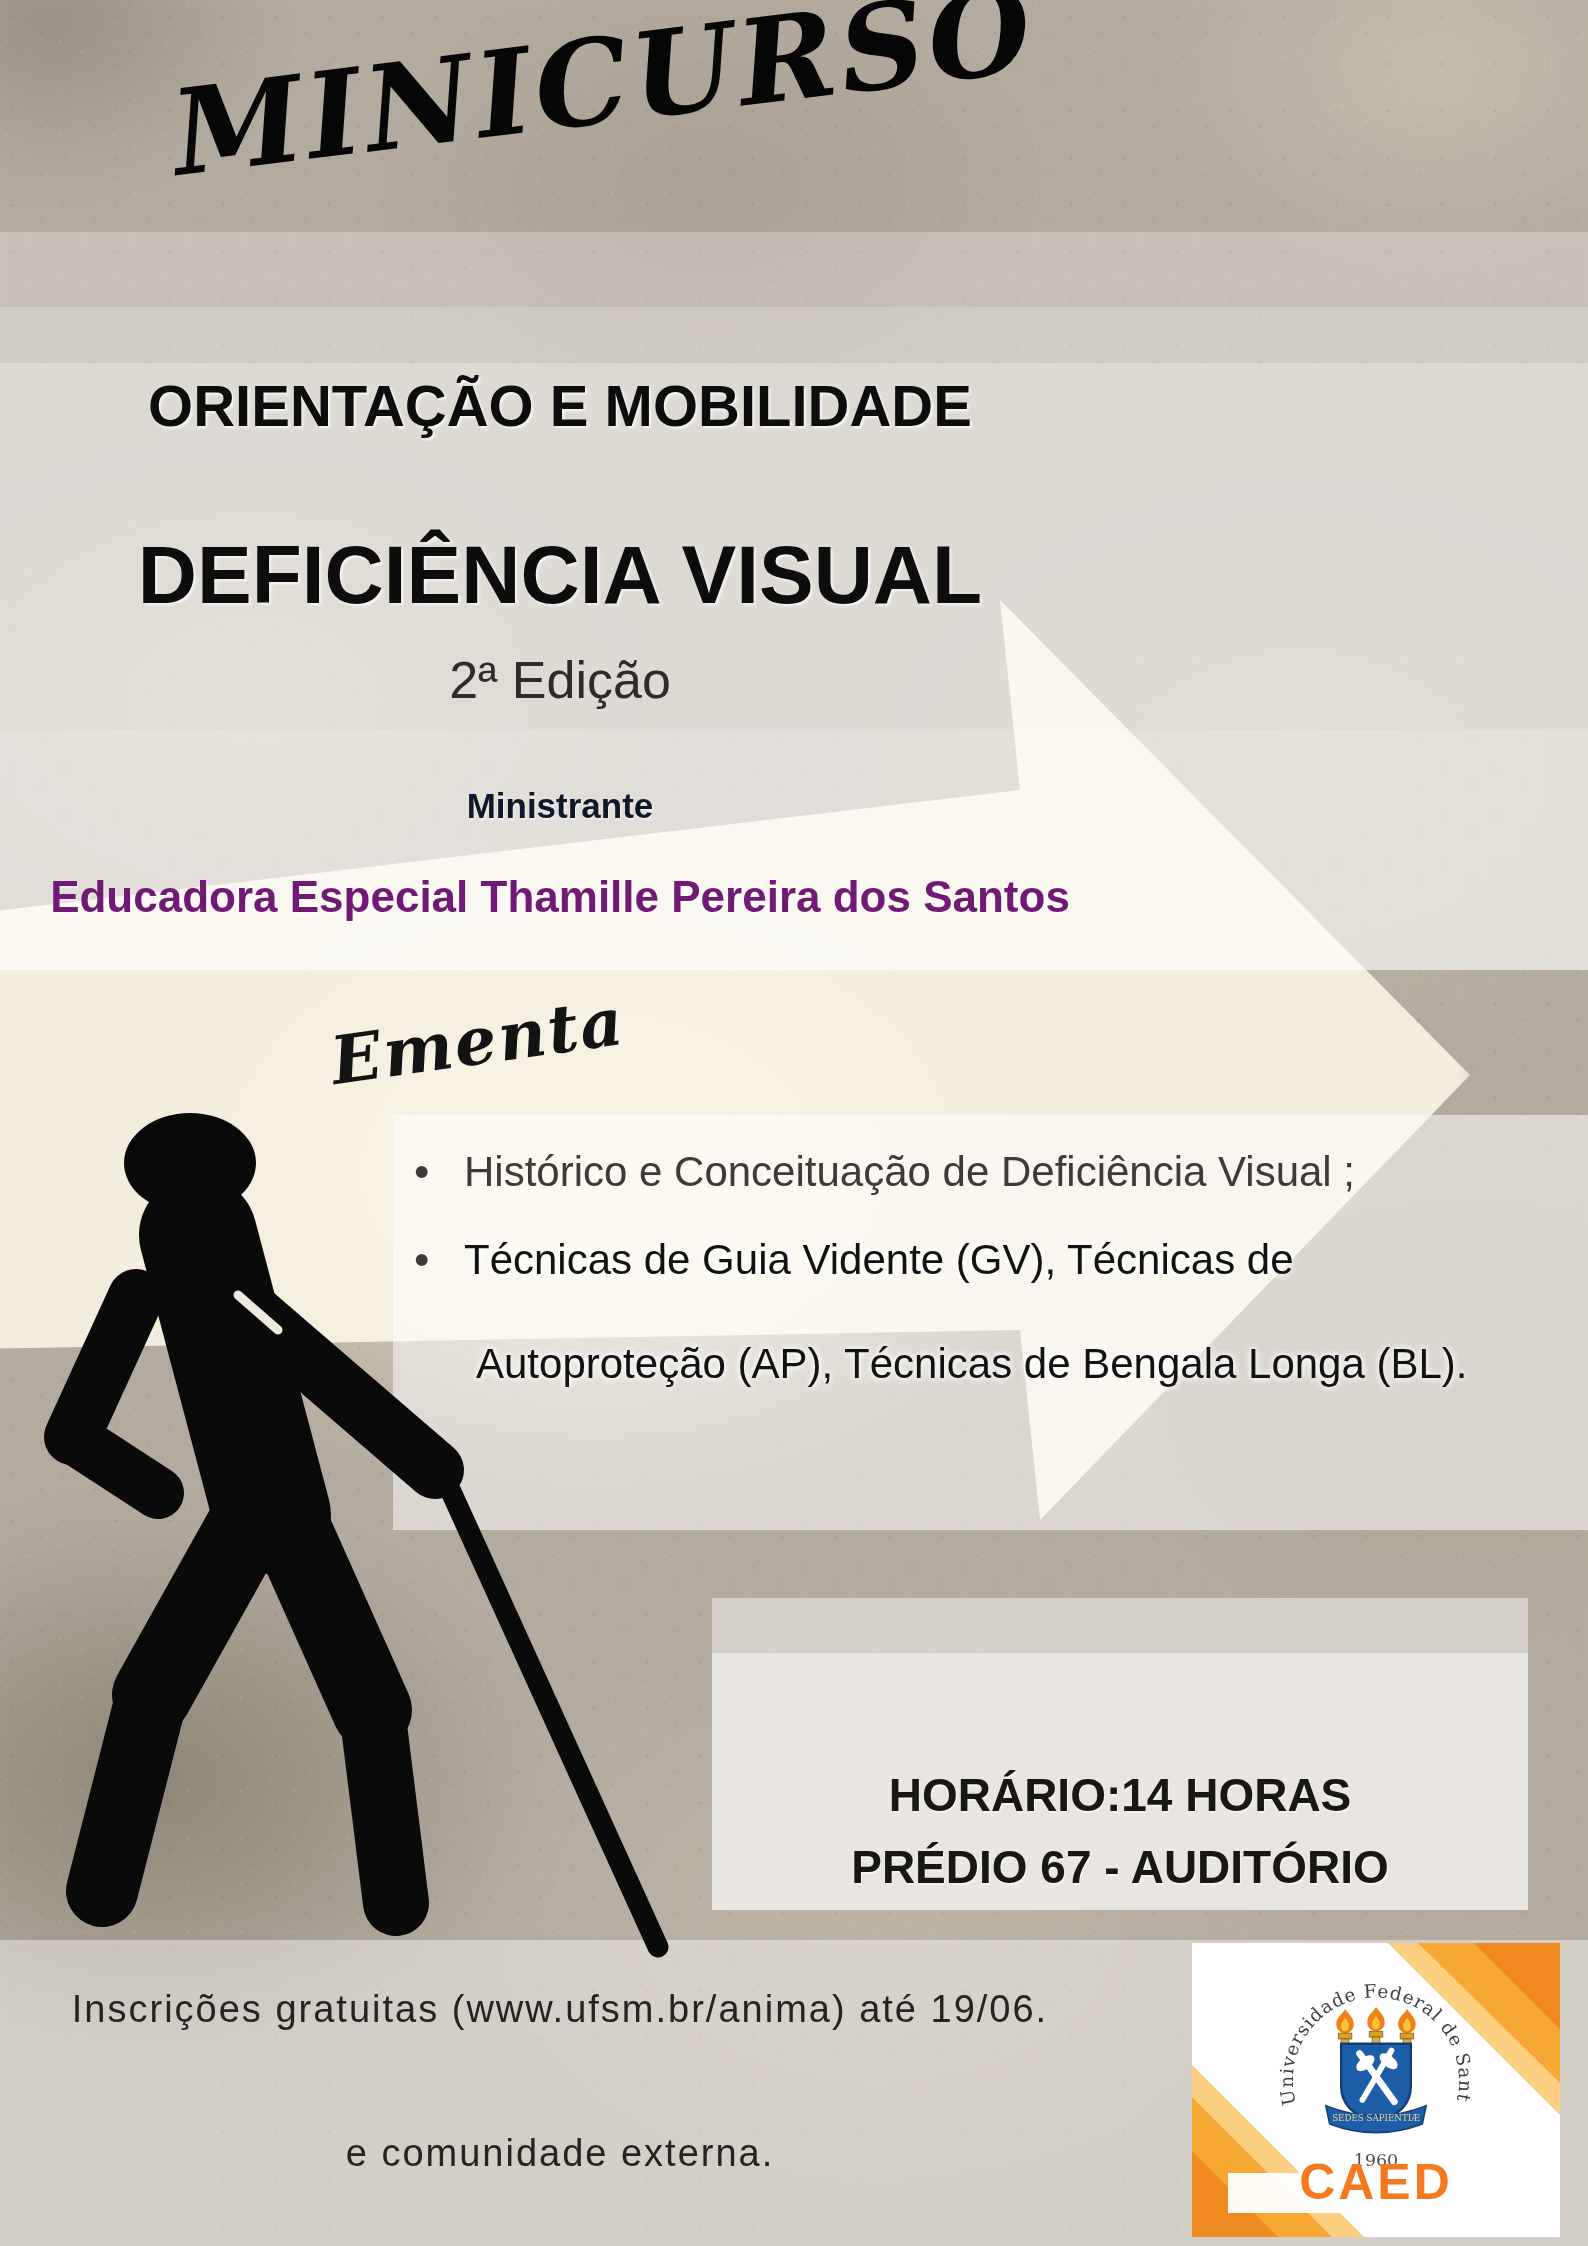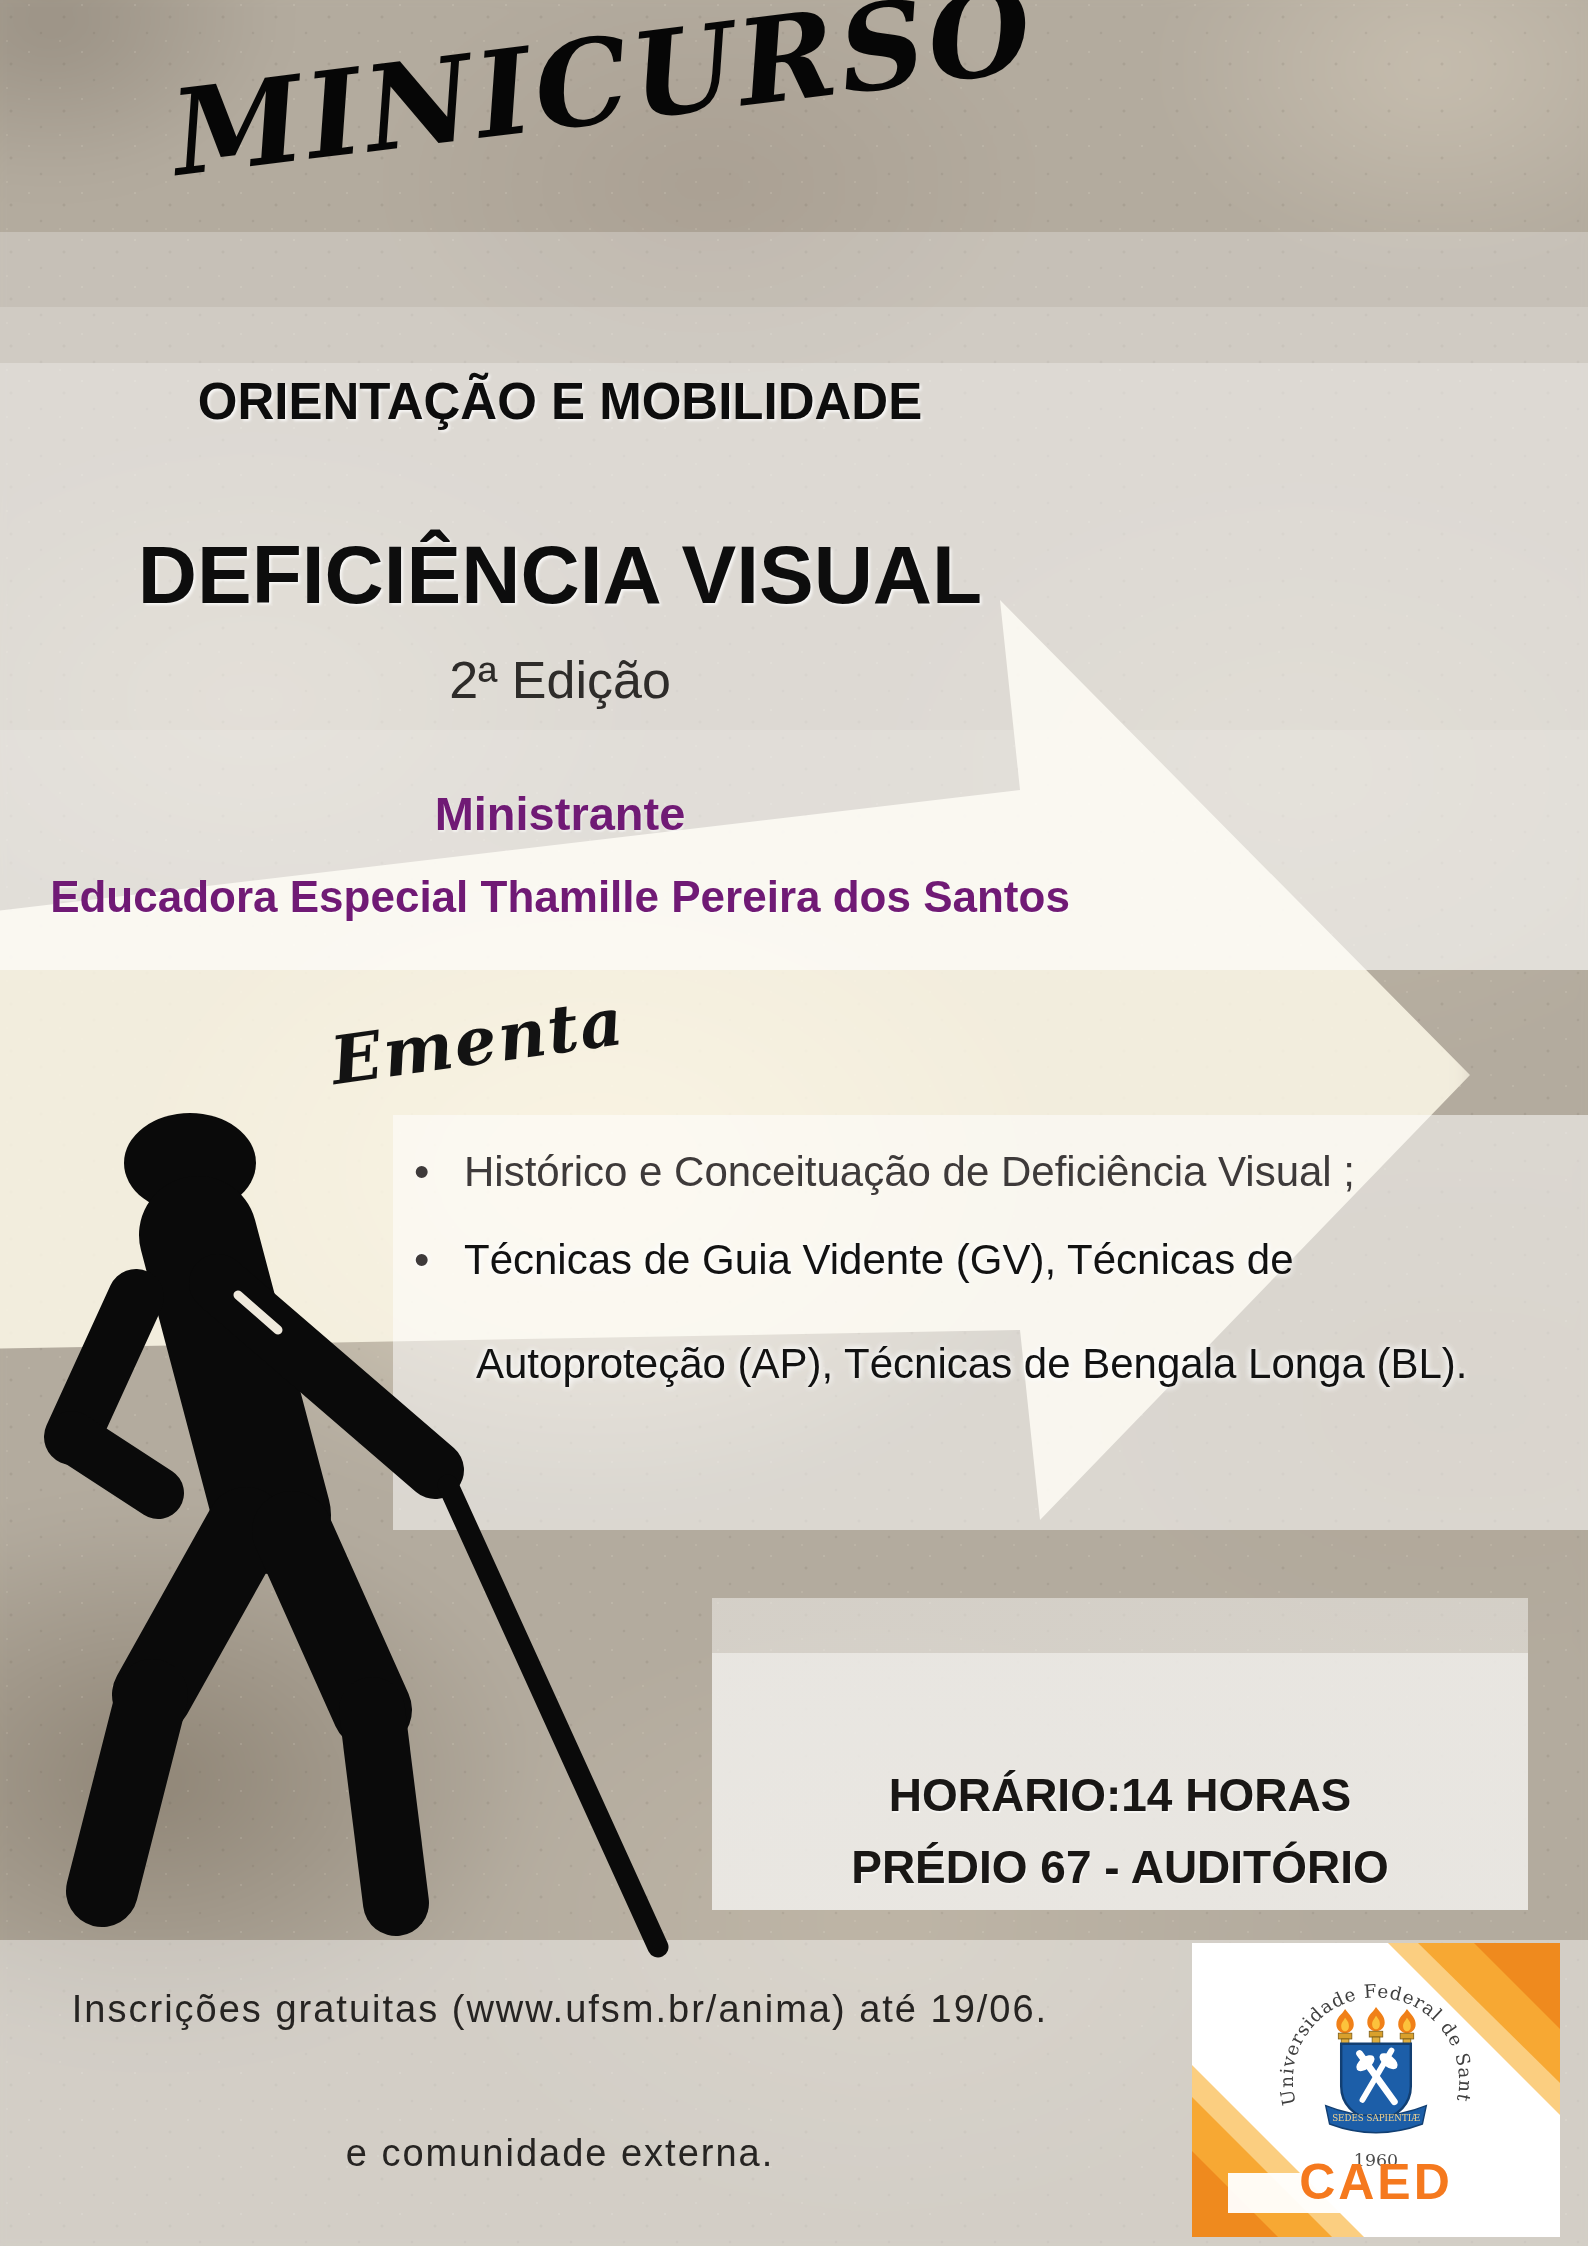--- a/index.html
+++ b/index.html
@@ -54,29 +54,29 @@
   .band-footer{top:1940px; height:306px; background:rgba(255,255,255,.42);}
 
   
   .kicker{
     position:absolute; left:170px; top:18px; width:760px; text-align:center;
     transform:rotate(-7deg);
     font-family:"DejaVu Serif", serif; font-style:italic; font-weight:bold;
     font-size:118px; letter-spacing:4px; color:#060606; white-space:nowrap;
   }
   .title1{position:absolute; left:0; top:372px; width:1120px; text-align:center;
-    font-size:51px; font-weight:bold; color:#0d0d0d; white-space:nowrap;
+    font-size:58px; font-weight:bold; color:#0d0d0d; white-space:nowrap;
     text-shadow:2px 2px 3px rgba(255,255,255,.8);}
   .title2{position:absolute; left:0; top:528px; width:1120px; text-align:center;
     font-size:82px; font-weight:bold; color:#0d0d0d; white-space:nowrap;
     text-shadow:2px 2px 3px rgba(255,255,255,.8);}
   .edition{position:absolute; left:0; top:650px; width:1120px; text-align:center;
     font-size:52px; font-weight:400; color:#2e2c2a;}
   .speaker-label{position:absolute; left:0; top:786px; width:1120px; text-align:center;
-    font-size:47px; font-weight:bold; color:#701a75; text-shadow:1px 2px 2px rgba(255,255,255,.55);}
+    font-size:35px; font-weight:bold; color:#0f172a; text-shadow:1px 2px 2px rgba(255,255,255,.55);}
   .speaker-name{position:absolute; left:0; top:872px; width:1120px; text-align:center;
     font-size:44px; font-weight:bold; color:#701a75; white-space:nowrap;
     text-shadow:1px 2px 2px rgba(255,255,255,.55);}
   .ementa-label{
     position:absolute; left:330px; top:1002px; transform:rotate(-8deg);
     font-family:"DejaVu Serif", serif; font-style:italic; font-weight:bold;
     font-size:66px; color:#131313; letter-spacing:2px;
   }
   .ementa-list{position:absolute; left:412px; top:1146px; margin:0; padding:0; list-style:none;
     font-size:42px; color:#3e3a3a;}

